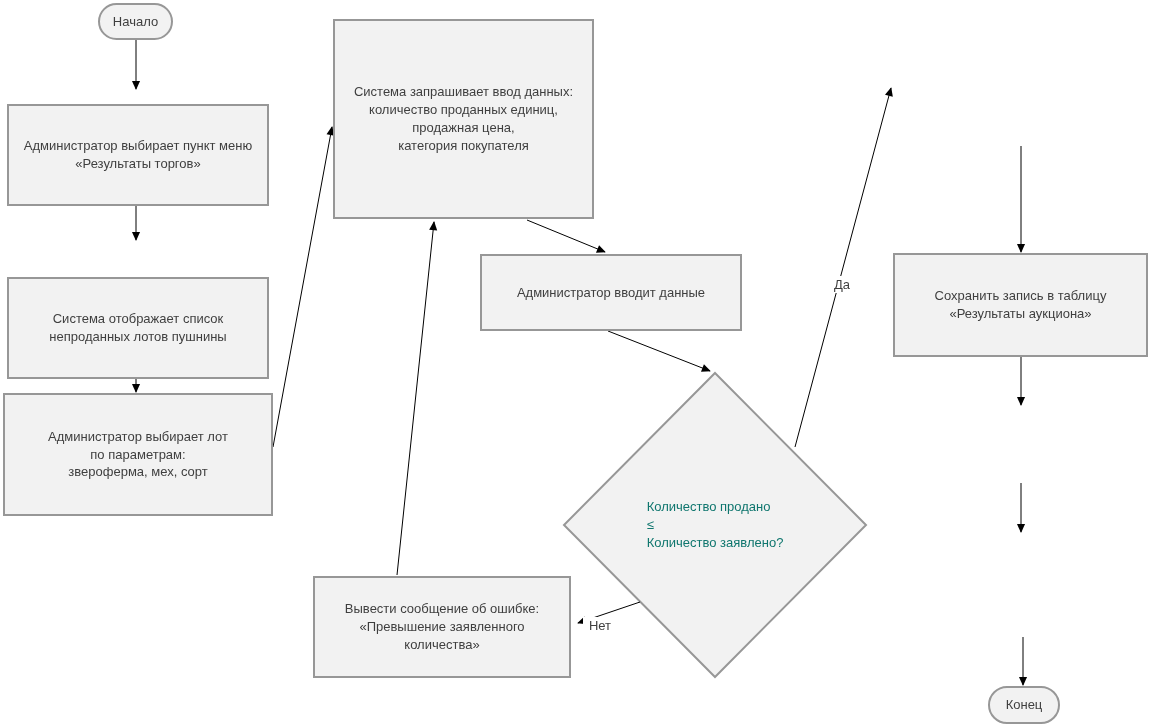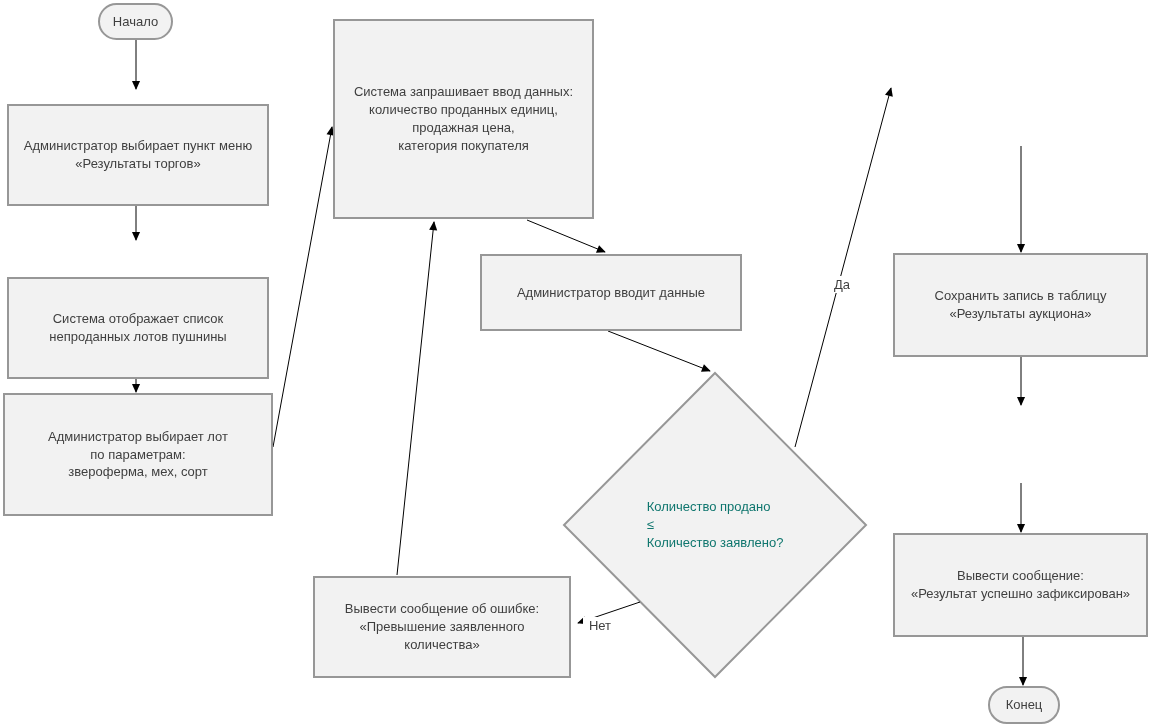--- a/index.html
+++ b/index.html
@@ -126,20 +126,18 @@
 
   <div class="diamond-text" style="left:595px; top:477px; width:240px; height:96px;">Количество продано
 ≤
 Количество заявлено?</div>
 
 
   <div class="node" style="left:893px; top:253px; width:255px; height:104px;">Сохранить запись в таблицу
 «Результаты аукциона»</div>
 
 
-  <div class="node" style="left:893px; top:533px; width:255px; height:104px;">Вывести сообщение:
-«Результат успешно зафиксирован»</div>
 
   <div class="edge-label" style="left:826px; top:258px; width:28px;">Да</div>
 
   <div class="edge-label" style="left:583px; top:599px; width:30px;">Нет</div>
 
 </div>
 
 </body></html>

